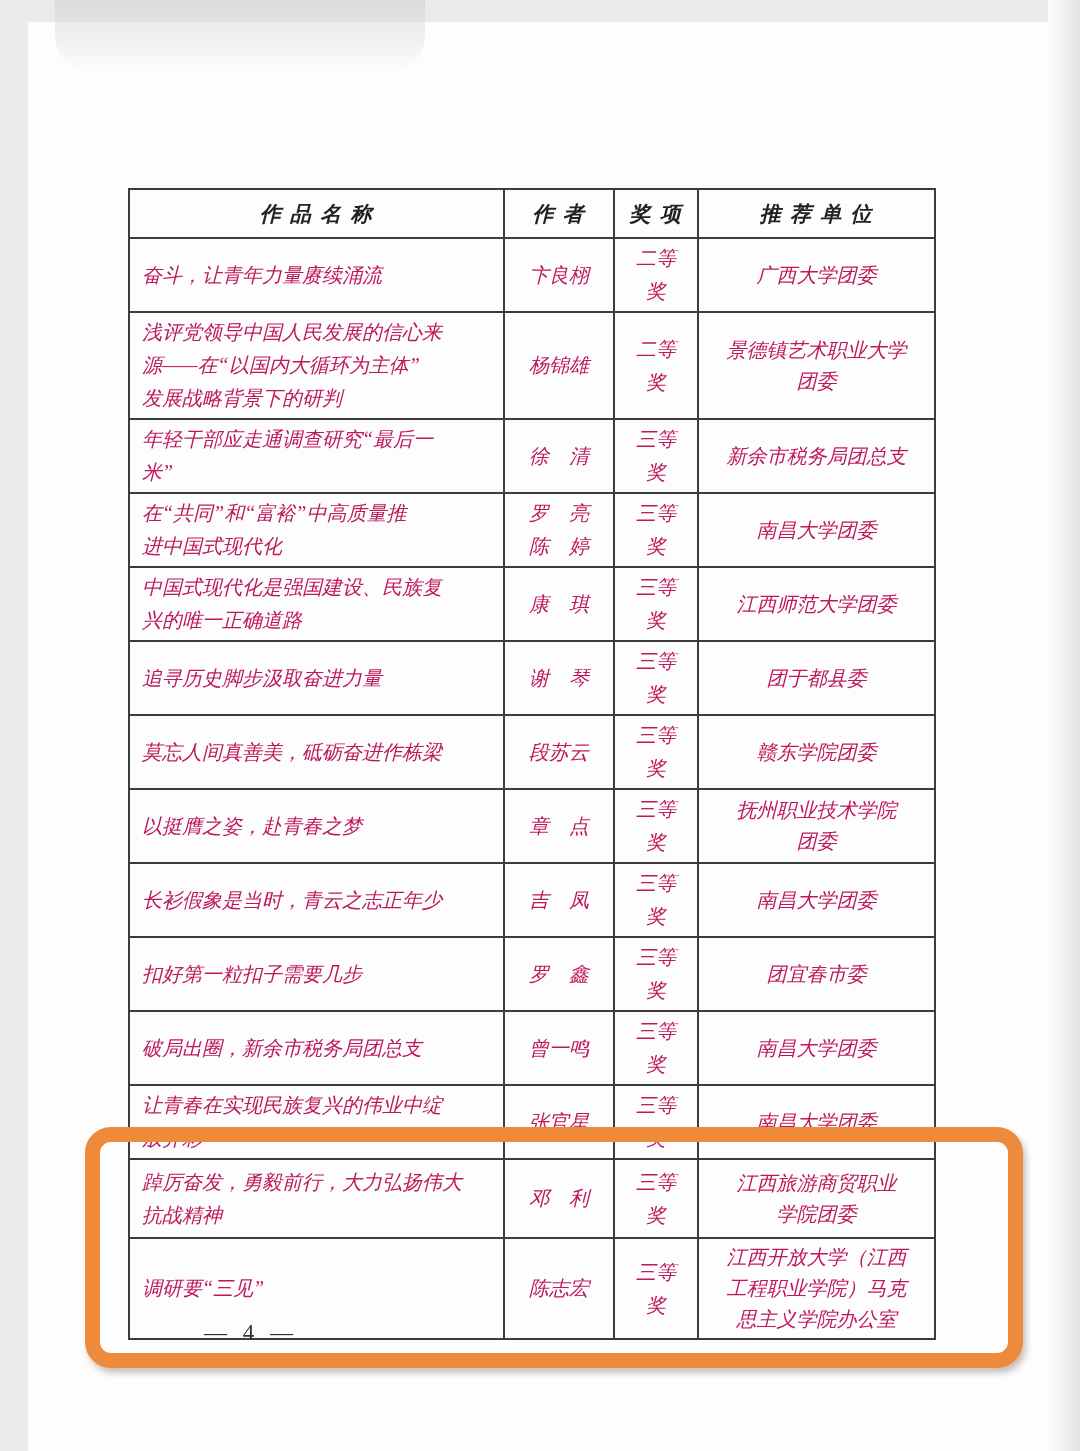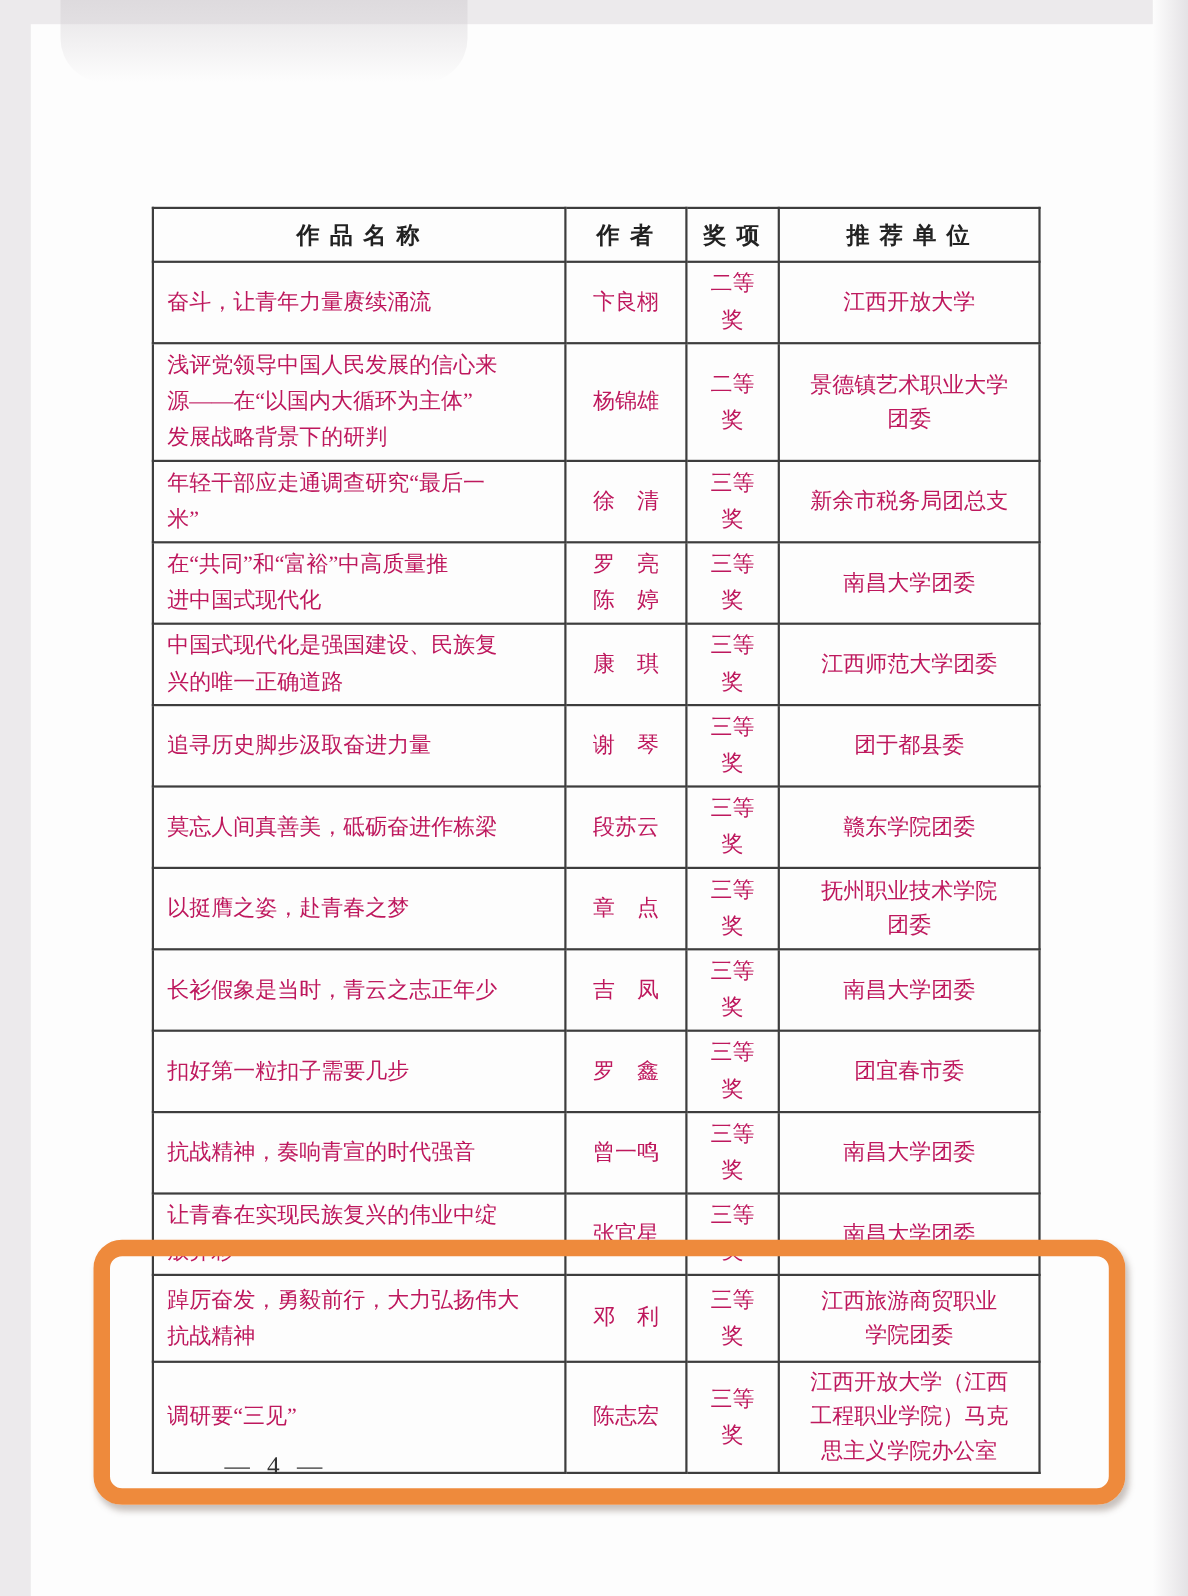--- a/index.html
+++ b/index.html
@@ -17,23 +17,24 @@
   .edge-right{
     position:absolute;left:1048px;top:0;width:32px;height:1451px;
     background:linear-gradient(to right,#fdfdfd,#e4e2e5);
   }
   .smudge{
     position:absolute;left:55px;top:0;width:370px;height:75px;
     background:linear-gradient(to bottom,rgba(210,206,210,.55),rgba(253,253,253,0));
     border-radius:0 0 40px 40px;
   }
   table.doc-table{
-    position:absolute;left:138px;top:188px;width:806px;
+    position:absolute;left:128px;top:188px;width:806px;
     border-collapse:collapse;table-layout:fixed;
     z-index:2;
+    font-style:italic;
   }
   .doc-table col.c1{width:375px;}
   .doc-table col.c2{width:110px;}
   .doc-table col.c3{width:84px;}
   .doc-table col.c4{width:237px;}
   .doc-table th,.doc-table td{
     border:2px solid #3d3d3d;
     vertical-align:middle;
     white-space:pre-line;
   }
@@ -94,21 +95,21 @@
       <th>作  者</th>
       <th>奖  项</th>
       <th>推 荐 单 位</th>
     </tr>
   </thead>
   <tbody>
     <tr>
       <td class="c-title">奋斗，让青年力量赓续涌流</td>
       <td class="c-author">卞良栩</td>
       <td class="c-award">二等奖</td>
-      <td class="c-unit">江西开放大学</td>
+      <td class="c-unit">广西大学团委</td>
     </tr>
     <tr>
       <td class="c-title">浅评党领导中国人民发展的信心来
 源——在“以国内大循环为主体”
 发展战略背景下的研判</td>
       <td class="c-author">杨锦雄</td>
       <td class="c-award">二等奖</td>
       <td class="c-unit">景德镇艺术职业大学
 团委</td>
     </tr>
@@ -159,21 +160,21 @@
       <td class="c-award">三等奖</td>
       <td class="c-unit">南昌大学团委</td>
     </tr>
     <tr>
       <td class="c-title">扣好第一粒扣子需要几步</td>
       <td class="c-author">罗　鑫</td>
       <td class="c-award">三等奖</td>
       <td class="c-unit">团宜春市委</td>
     </tr>
     <tr>
-      <td class="c-title">抗战精神，奏响青宣的时代强音</td>
+      <td class="c-title">破局出圈，新余市税务局团总支</td>
       <td class="c-author">曾一鸣</td>
       <td class="c-award">三等奖</td>
       <td class="c-unit">南昌大学团委</td>
     </tr>
     <tr>
       <td class="c-title">让青春在实现民族复兴的伟业中绽
 放异彩</td>
       <td class="c-author">张官星</td>
       <td class="c-award">三等奖</td>
       <td class="c-unit">南昌大学团委</td>

